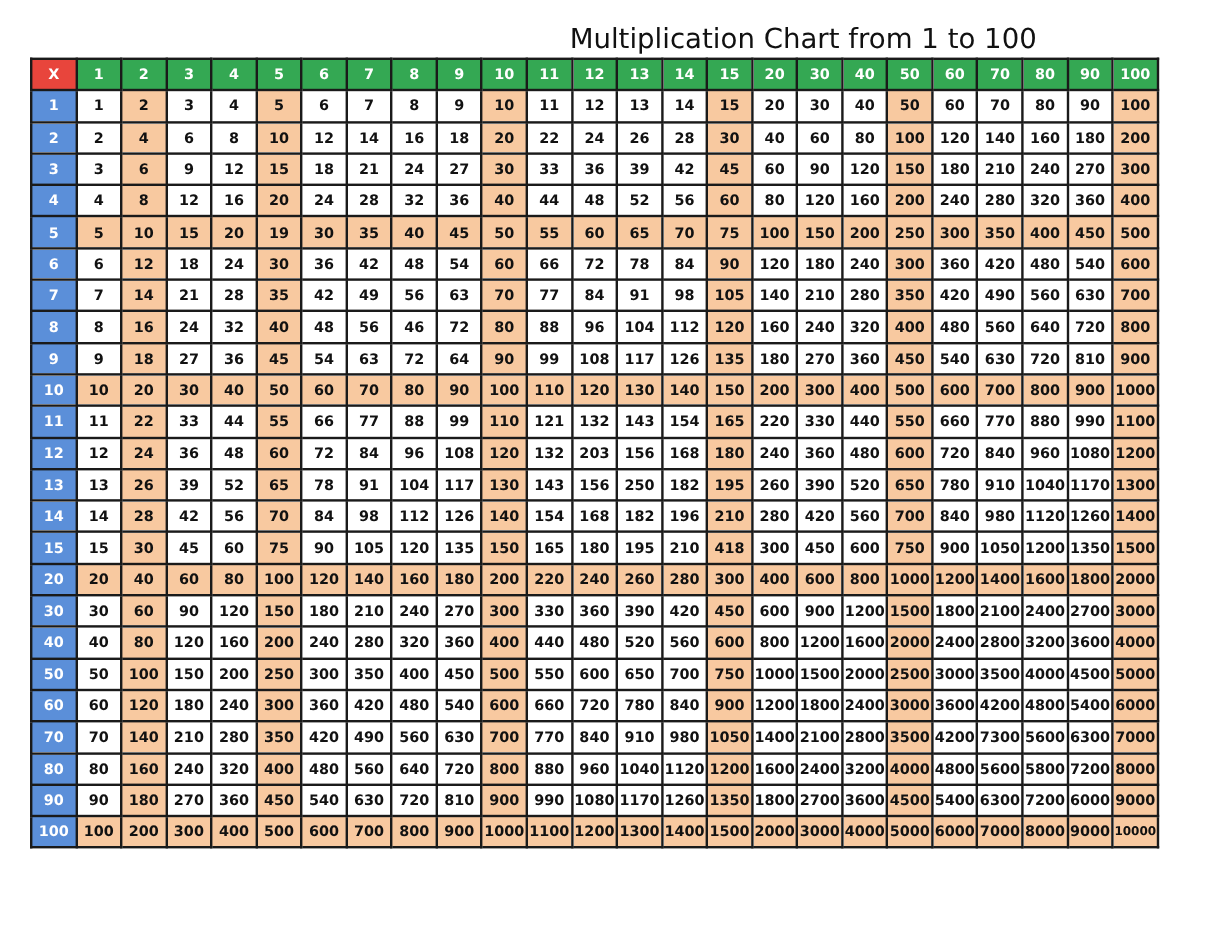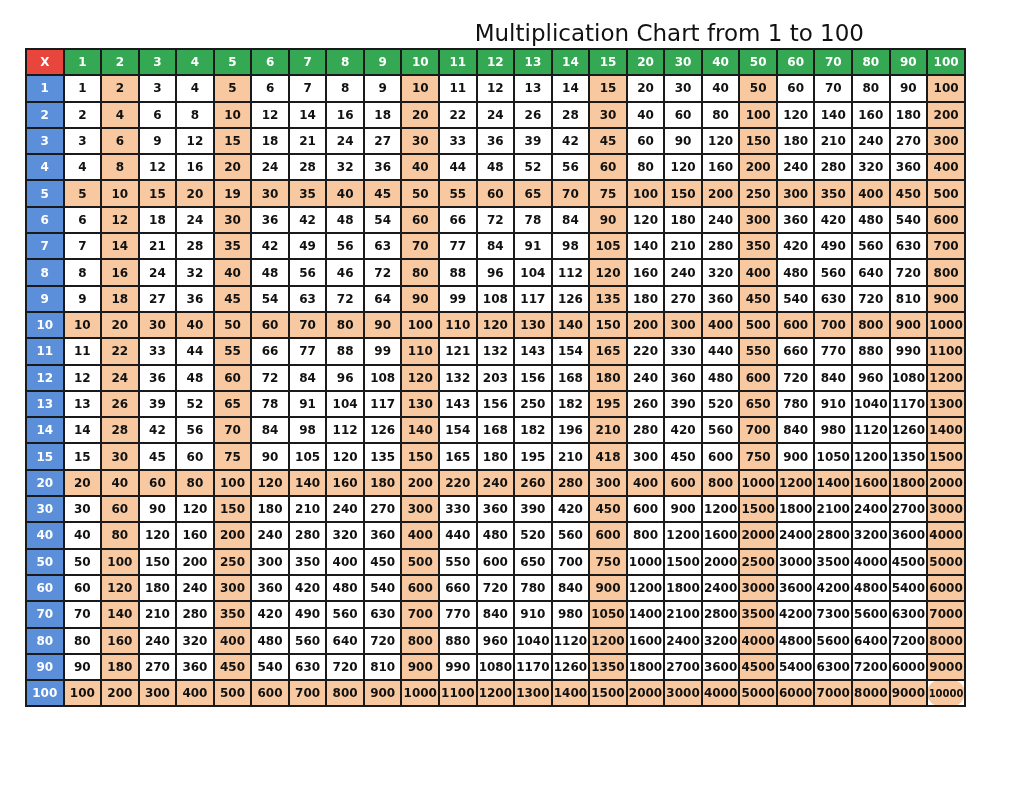--- a/index.html
+++ b/index.html
@@ -629,21 +629,21 @@
         <td>960</td>
         <td>1040</td>
         <td>1120</td>
         <td class="hl">1200</td>
         <td>1600</td>
         <td>2400</td>
         <td>3200</td>
         <td class="hl">4000</td>
         <td>4800</td>
         <td>5600</td>
-        <td>6400</td>
+        <td>5800</td>
         <td>7200</td>
         <td class="hl">8000</td>
       </tr>
       <tr>
         <td class="rowh">90</td>
         <td>90</td>
         <td class="hl">180</td>
         <td>270</td>
         <td>360</td>
         <td class="hl">450</td>
@@ -685,16 +685,16 @@
         <td class="hl">1400</td>
         <td class="hl">1500</td>
         <td class="hl">2000</td>
         <td class="hl">3000</td>
         <td class="hl">4000</td>
         <td class="hl">5000</td>
         <td class="hl">6000</td>
         <td class="hl">7000</td>
         <td class="hl">8000</td>
         <td class="hl">9000</td>
-        <td class="hl" style="font-size: 10px; border-radius: 13px;">10000</td>
+        <td class="hl" style="font-size: 10px;">10000</td>
       </tr>
     </tbody>
 </table>
 
 </body></html>

